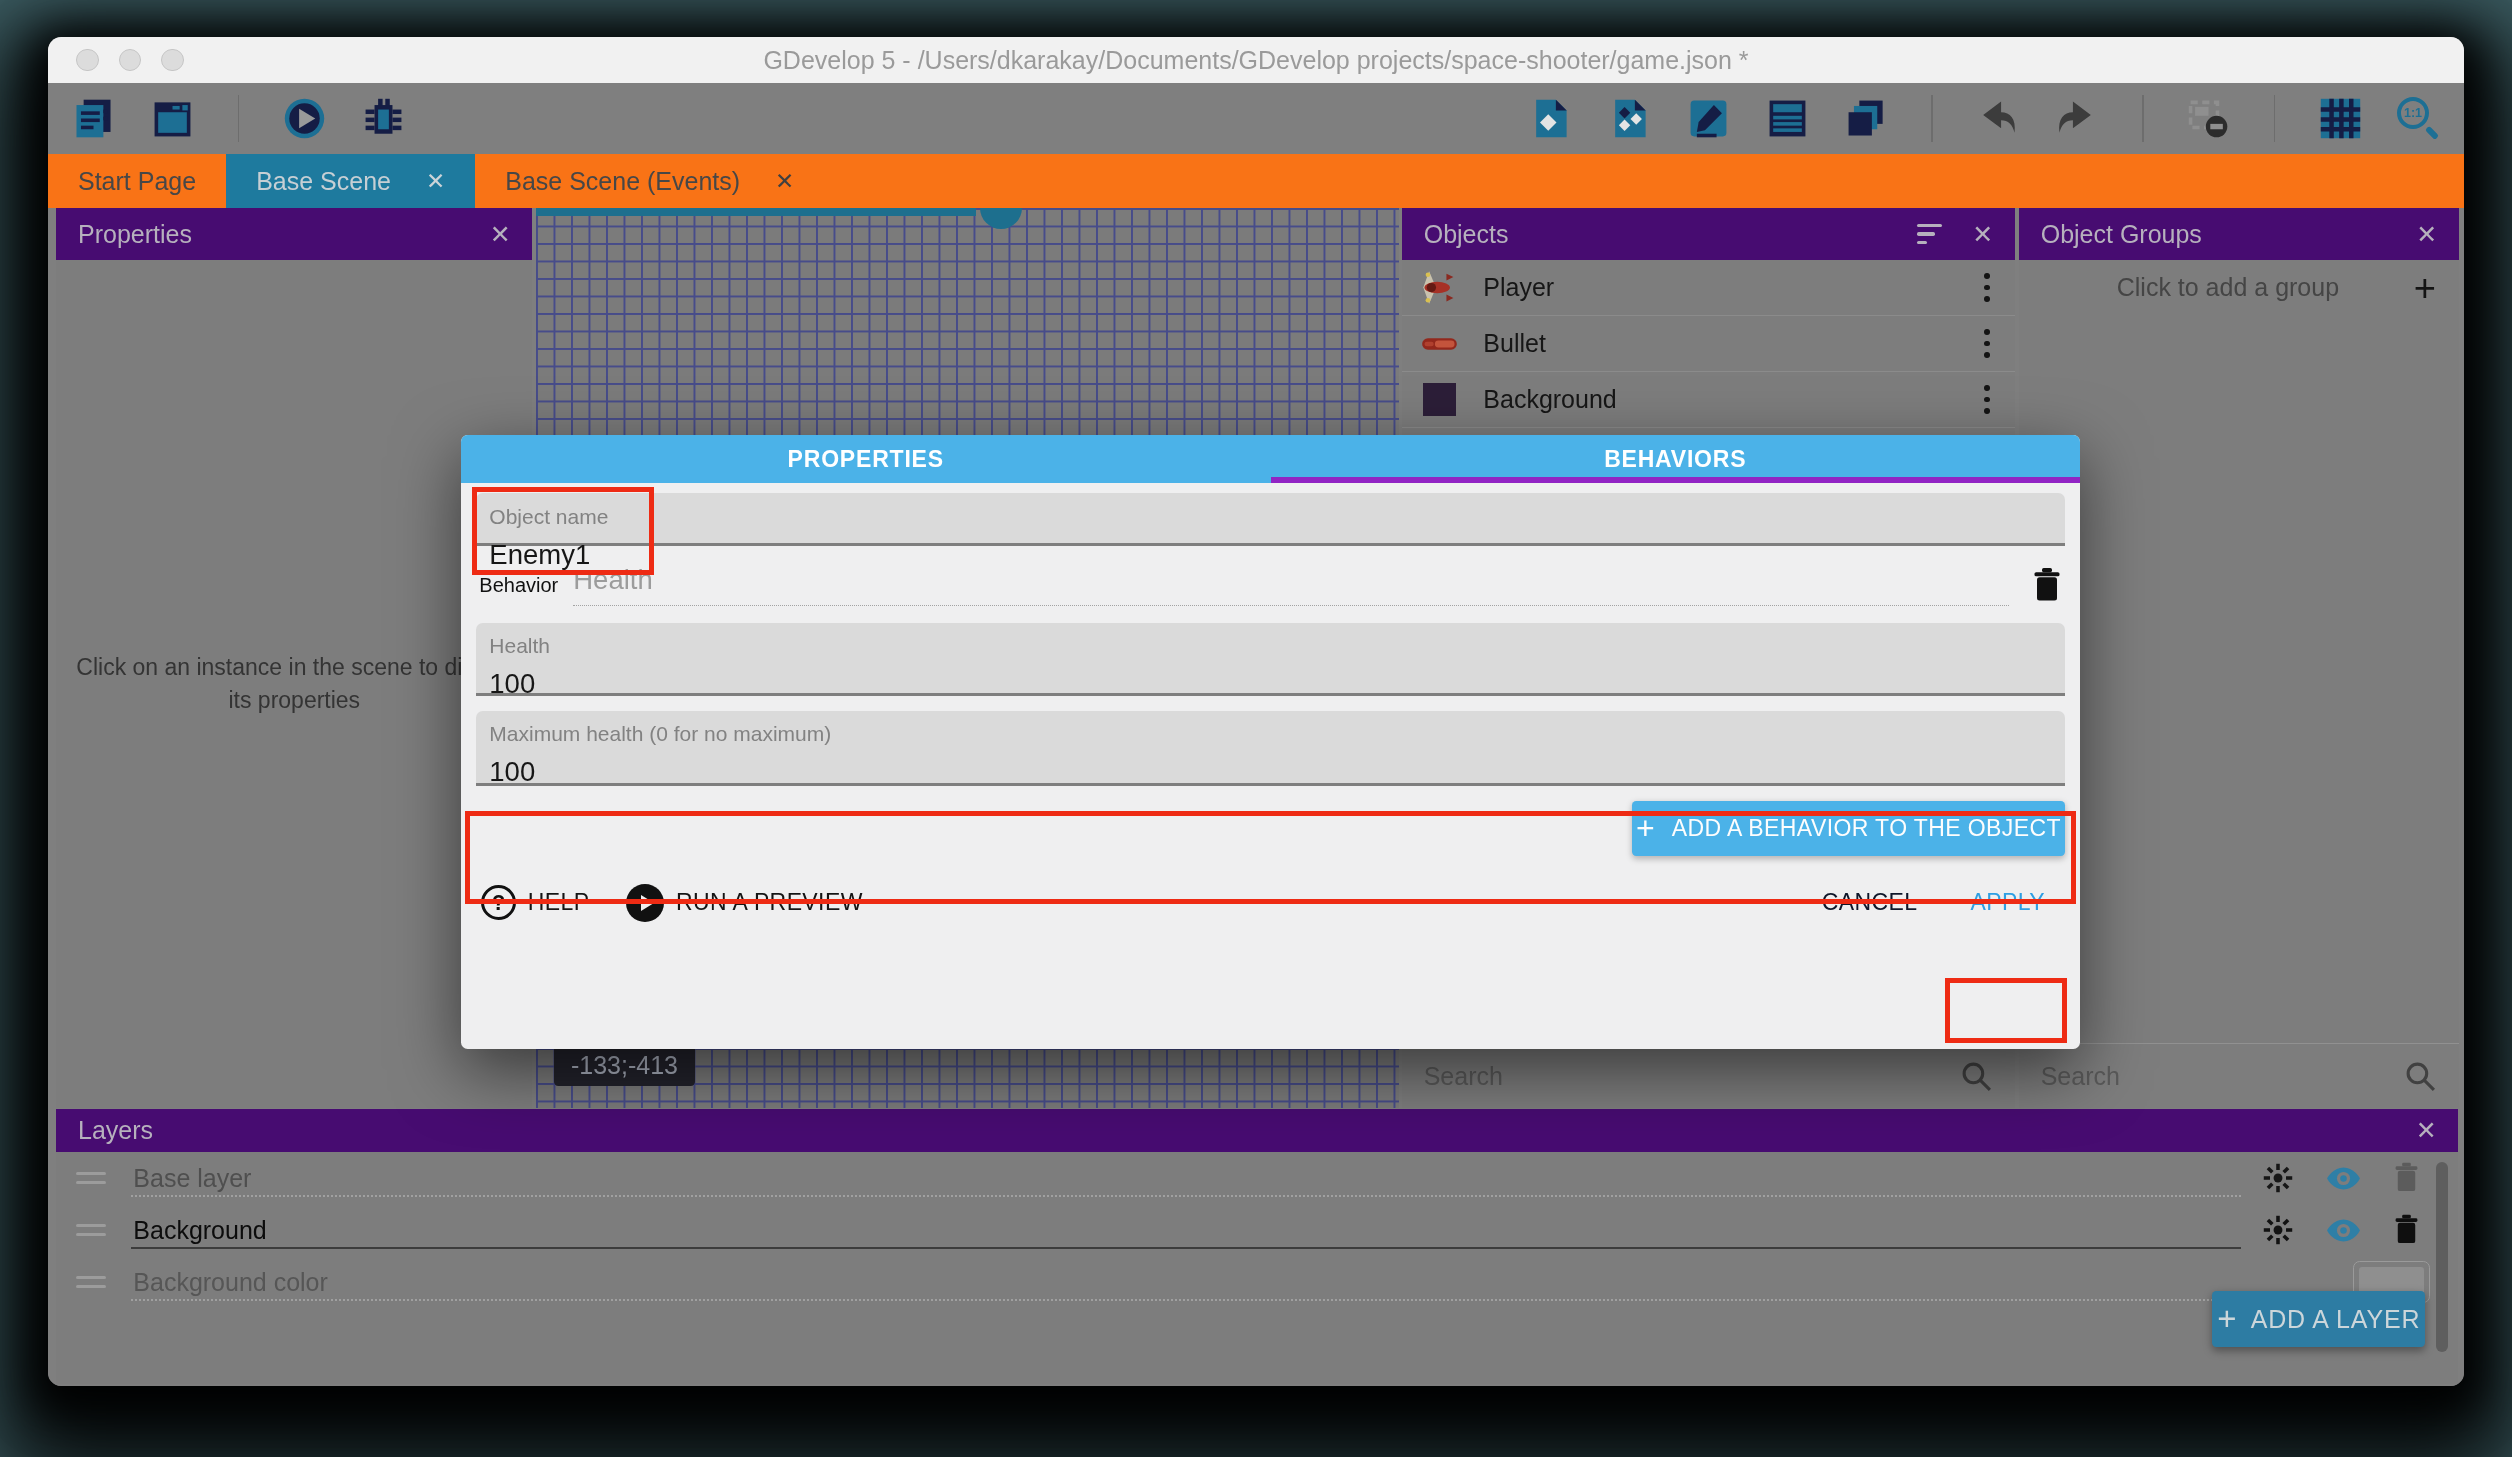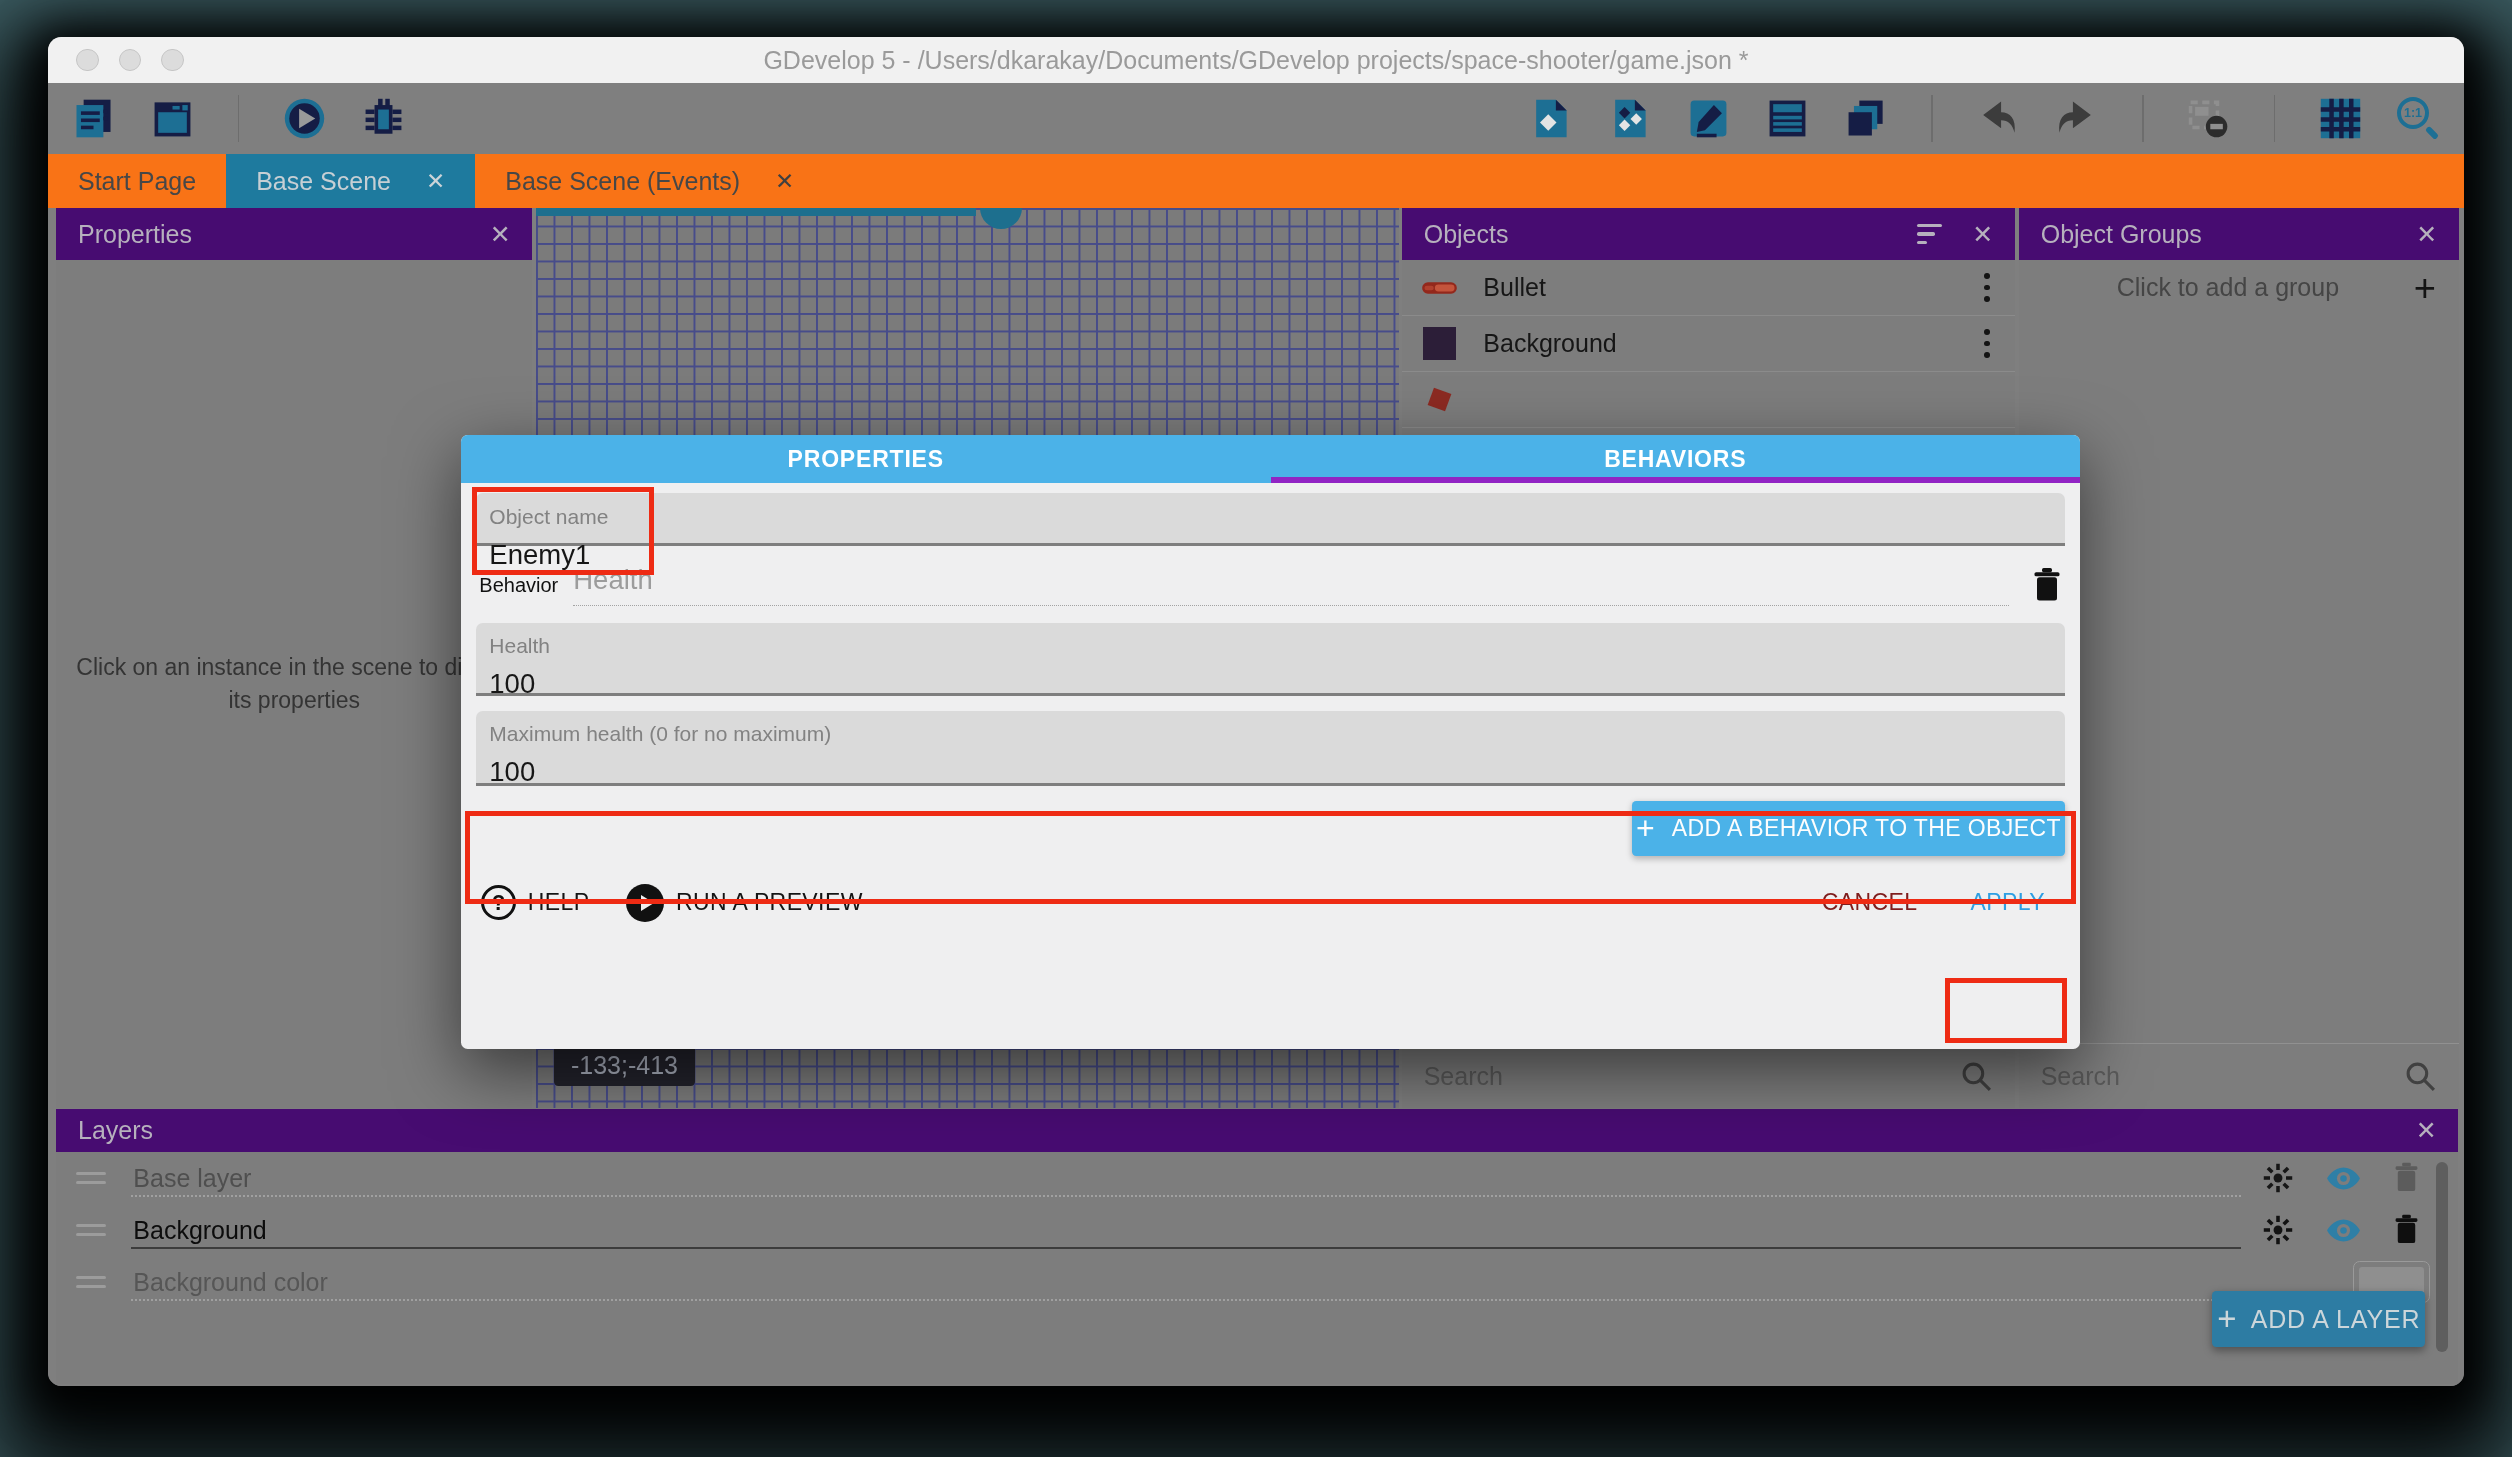--- a/index.html
+++ b/index.html
@@ -108,21 +108,21 @@
   .add-behavior-btn{width:433px;height:55px;background:#4bb2e8;border-radius:4.2px;display:flex;align-items:center;justify-content:center;
     gap:16.7px;color:#fdfdfd;font-size:23px;letter-spacing:0.4px;box-shadow:0 2.5px 6.7px rgba(0,0,0,.25)}
   .add-behavior-btn .plus{font-size:32px;font-weight:400}
   .mfooter{margin-top:21px;height:52px;display:flex;align-items:center;padding:0 5px}
   .circle-q{width:35px;height:35px;border:3.3px solid #111;border-radius:50%;display:flex;align-items:center;justify-content:center;
     font-size:21.7px;font-weight:bold;color:#111}
   .flabel-btn{font-size:23px;color:#151515;letter-spacing:0.4px;margin:0 37px 0 11.7px}
   .circle-play{width:38px;height:38px;background:#111;border-radius:50%;display:flex;align-items:center;justify-content:center}
   .circle-play i{display:block;width:0;height:0;border-left:13.3px solid #efeff0;border-top:8.3px solid transparent;border-bottom:8.3px solid transparent;margin-left:3.3px}
   .mfooter .spacer{flex:1}
-  .cancel-btn{font-size:23px;color:#7f1d1d;letter-spacing:0.4px;padding:11.7px 15px}
+  .cancel-btn{font-size:23px;color:#0f172a;letter-spacing:0.4px;padding:11.7px 15px}
   .apply-btn{font-size:23px;color:#2e9fe3;letter-spacing:0.4px;padding:11.7px 15px;margin-left:23px}
 
   .redbox{position:absolute;border:5px solid #ee2b14;z-index:20;pointer-events:none}
   .rb-objname{left:10.8px;top:52px;width:182px;height:88px}
   .rb-maxhealth{left:4.2px;top:376px;width:1611px;height:93px;border-width:5.8px}
   .rb-apply{left:1484px;top:543px;width:122px;height:65px}
 </style>
 </head>
 <body>
 
@@ -308,20 +308,39 @@
             <span>Objects</span>
             <span class="spacer"></span>
             <span class="filter-ic">
               <i style="width:25px"></i>
                 <i style="width:17.5px"></i>
                 <i style="width:10px"></i>
             </span>
             <span class="close">✕</span>
           </div>
 
+          <div class="obj-row">
+            <span class="obj-ic">
+              <svg viewBox="0 0 32 32" width="37" height="37">
+                <polygon points="7,2 13,16 7,30 2,16" fill="#c9c2ae"></polygon>
+                <ellipse cx="14" cy="16" rx="11" ry="5" fill="#a63126"></ellipse>
+                <circle cx="9" cy="16" r="4" fill="#641a14"></circle>
+                <polygon points="22,4 28,7 22,10" fill="#8a2920"></polygon>
+                <polygon points="22,22 28,25 22,28" fill="#8a2920"></polygon>
+                <circle cx="6" cy="5" r="2" fill="#d9c050"></circle>
+                  <circle cx="6" cy="27" r="2" fill="#d9c050"></circle>
+              </svg>
+            </span>
+            <span class="obj-name">Player</span>
+            <span class="kebab">
+                <i></i>
+                <i></i>
+                <i></i>
+              </span>
+          </div>
 
           <div class="obj-row">
             <span class="obj-ic">
               <svg viewBox="0 0 32 12" width="37" height="14">
                 <rect x="1" y="1" width="30" height="10" rx="5" fill="#93281c"></rect>
                 <rect x="12" y="3" width="17" height="6" rx="3" fill="#c4543c"></rect>
                 <rect x="3" y="4" width="8" height="4" rx="2" fill="#b0402e"></rect>
               </svg>
             </span>
             <span class="obj-name">Bullet</span>

